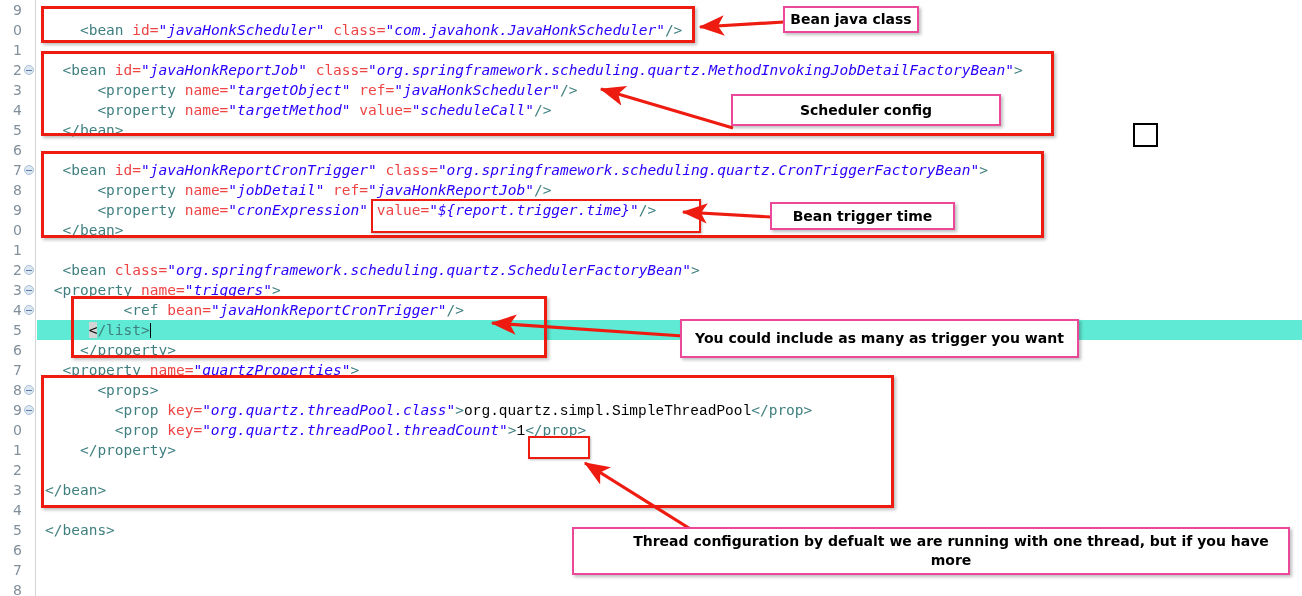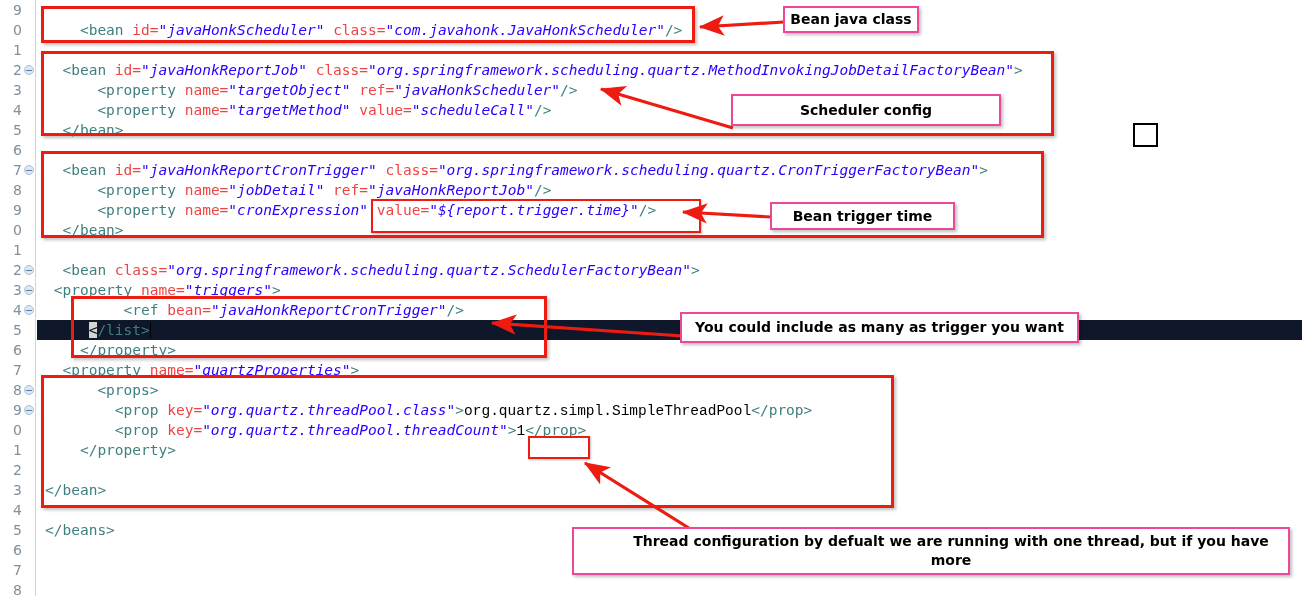--- a/index.html
+++ b/index.html
@@ -52,21 +52,21 @@
   .cline{
     height:20px;line-height:20px;
     font-family:"DejaVu Sans Mono", monospace;
     font-size:14.5px;
     white-space:pre;
     color:#000000;
     padding-left:8px;
     box-sizing:border-box;
     position:relative;
   }
-  .cline.current{background:#0f172a;}
+  .cline.current{background:#5eead4;}
   .tag{color:#3f7f7f;margin-top:38px;}
   .att{color:#ef4444;text-align:center;}
   .val{color:#2a00ff;font-style:italic;}
   .txt{color:#000000;font-family:Liberation Mono, monospace;}
   .bmatch{background:#d4d4d4;}
   .caret{
     display:inline-block;width:1px;height:15px;
     background:#000;vertical-align:-3px;
   }
   
@@ -203,21 +203,21 @@
   </div>
 
   <div class="callout" style="left:731px;top:94px;width:270px;height:32px;">
     <span>Scheduler config</span>
   </div>
 
   <div class="callout" style="left:770px;top:202px;width:185px;height:28px;">
     <span>Bean trigger time</span>
   </div>
 
-  <div class="callout" style="left:680px;top:312px;width:399px;height:31px;justify-content:center;">
+  <div class="callout" style="left:680px;top:319px;width:399px;height:39px;justify-content:center;">
     <span>You could include as many as trigger you want</span>
   </div>
 
   <div class="callout" style="left:572px;top:527px;width:718px;height:48px;flex-direction:column;padding-left:40px;">
     <span>Thread configuration by defualt we are running with one thread, but if you have more</span>
   </div>
 
 </div>
 
 </body></html>

